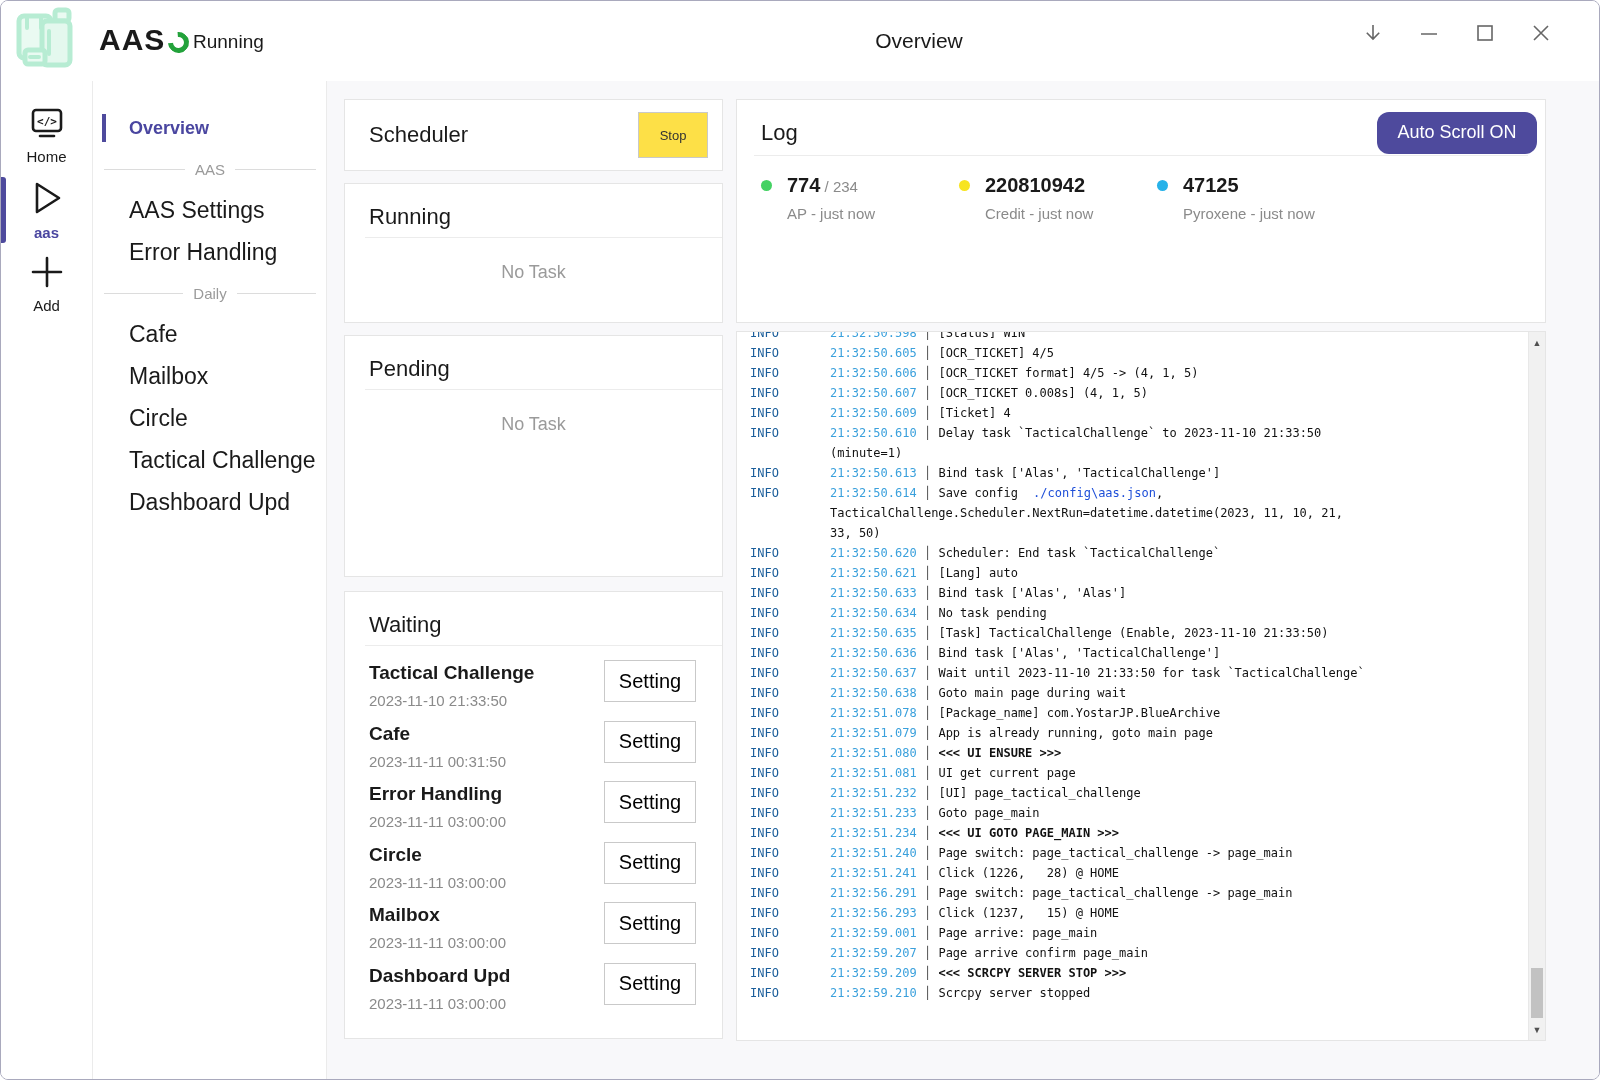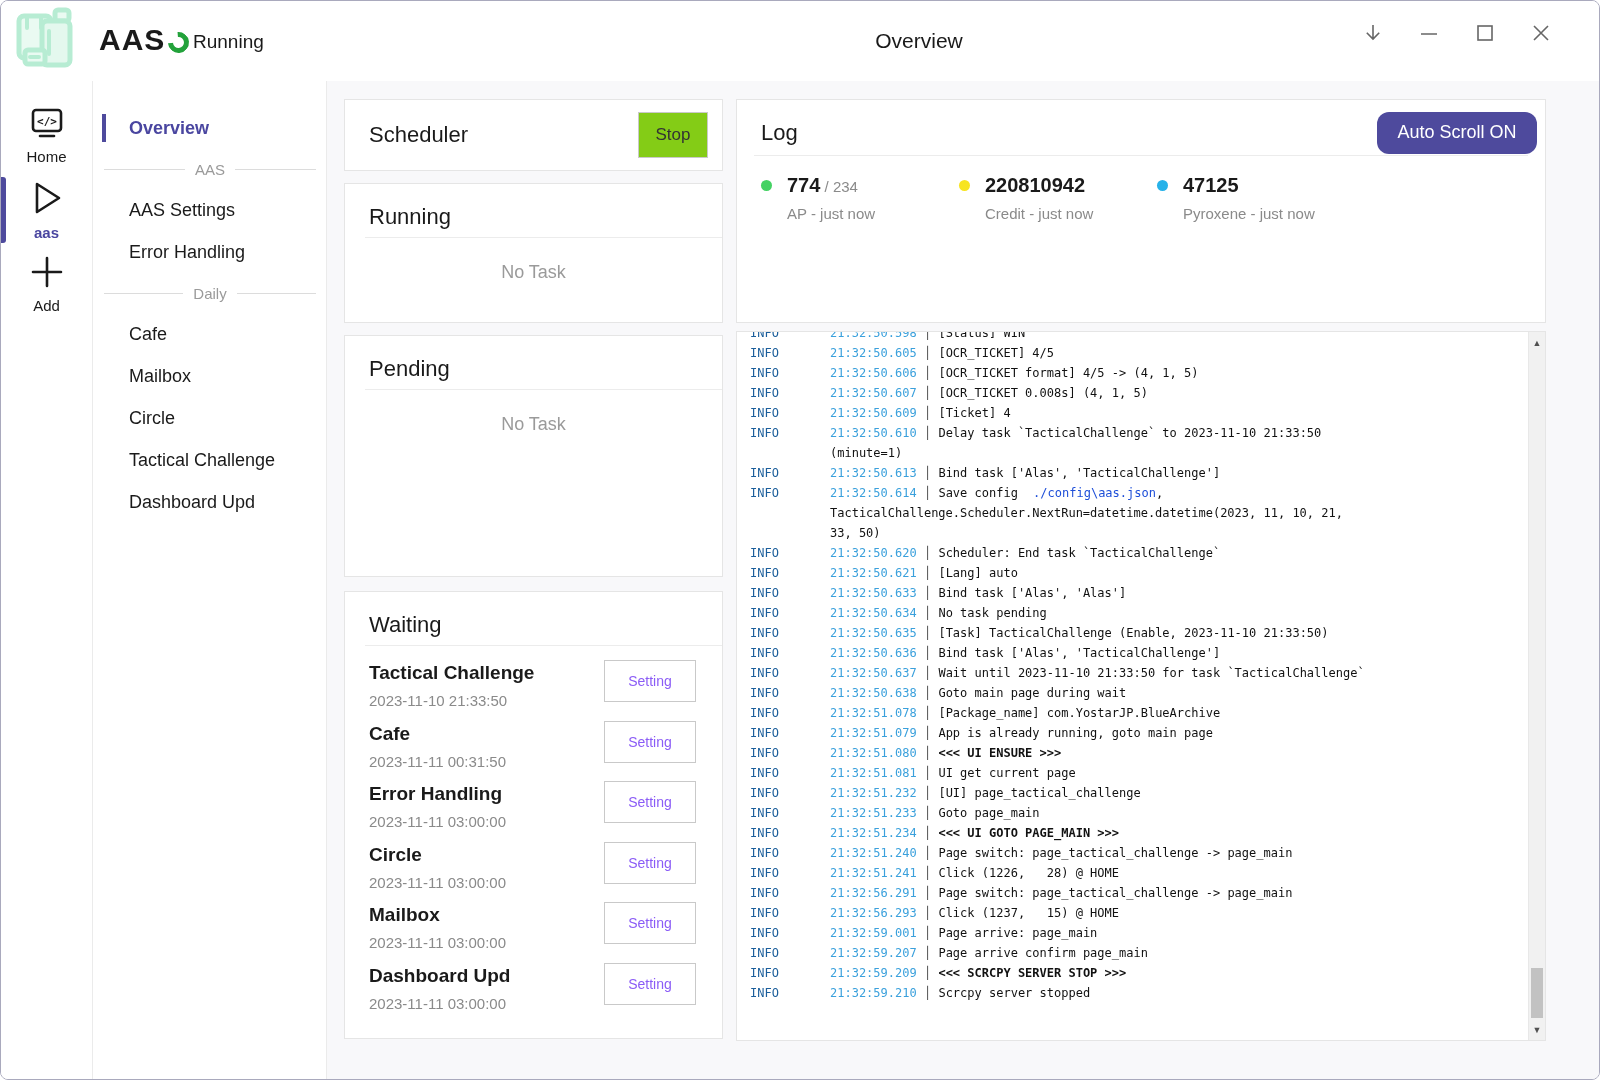--- a/index.html
+++ b/index.html
@@ -21,48 +21,48 @@
 
   
   .rail { position:absolute; left:0; top:80px; width:92px; bottom:0; background:#fff; border-right:1px solid #ebebeb; padding-top:18px; z-index:4; }
   .rail-item { position:relative; height:74px; display:flex; flex-direction:column; align-items:center; justify-content:center; gap:3px; cursor:pointer; }
   .rail-label { font-size:15px; color:#1a1a1a; }
   .rail-item.active .rail-label { color:#4a46a0; font-weight:bold; }
   .rail-bar { position:absolute; left:0; top:4px; bottom:4px; width:5px; background:#4e4a9d; border-radius:0 3px 3px 0; }
 
   
   .sidebar { position:absolute; left:93px; top:80px; width:233px; bottom:0; background:#fff; border-right:1px solid #ebebeb; padding-top:26px; z-index:4; }
-  .sb-item { position:relative; height:42px; display:flex; align-items:center; padding-left:35px; font-size:18px; cursor:pointer; }
+  .sb-item { position:relative; height:42px; display:flex; align-items:center; padding-left:35px; font-size:23px; cursor:pointer; }
   .sb-item.active { color:#4a46a0; font-weight:bold; font-size:18px; }
   .sb-bar { position:absolute; left:8px; top:7px; bottom:7px; width:4px; background:#4e4a9d; }
   .sb-divider { height:40px; display:flex; align-items:center; padding:0 10px; gap:10px; color:#9a9a9a; font-size:15px; }
   .sb-divider .line { flex:1; height:1px; background:#dcdcdc; }
 
   
   .content { position:absolute; left:326px; top:80px; right:0; bottom:0; background:#f8f8fa; }
   .card { position:absolute; background:#fff; border:1px solid #e5e5e5; }
   .card-head { display:flex; align-items:center; justify-content:space-between; padding:0 14px 0 24px; }
   .card-title { font-size:22px; font-weight:normal; }
   .card-divider { height:1px; background:#ececec; margin-left:20px; }
 
   .scheduler-card { left:17px; top:18px; width:379px; height:72px; }
   .scheduler-card .card-head { height:100%; }
-  .stop-btn { width:70px; height:46px; background:#84cc16; border:1px solid #c9c9c9; font-size:17px; font-family:inherit; color:#333; cursor:pointer; }
+  .stop-btn { width:70px; height:46px; background:#fde047; border:1px solid #c9c9c9; font-size:13px; font-family:inherit; color:#333; cursor:pointer; }
 
   .running-card { left:17px; top:102px; width:379px; height:140px; }
   .pending-card { left:17px; top:254px; width:379px; height:242px; }
   .running-card .card-head, .pending-card .card-head, .waiting-card .card-head, .log-card .card-head { height:53px; padding-top:12px; }
   .no-task { text-align:center; color:#9a9a9a; font-size:18px; padding-top:24px; }
 
   .waiting-card { left:17px; top:510px; width:379px; height:448px; }
   .wait-list { padding:14px 26px 0 24px; }
   .wait-row { height:60.5px; display:flex; justify-content:space-between; align-items:flex-start; }
   .wait-name { font-size:19px; font-weight:bold; padding-top:2px; }
   .wait-time { font-size:15px; color:#8a8a8a; margin-top:8px; }
-  .setting-btn { width:92px; height:42px; background:#fff; border:1px solid #c9c9c9; font-size:14px; font-family:inherit; color:#8b5cf6; cursor:pointer; }
+  .setting-btn { width:92px; height:42px; background:#fff; border:1px solid #c9c9c9; font-size:20px; font-family:inherit; color:#000000; cursor:pointer; }
 
   
   .log-card { left:409px; top:18px; width:810px; height:224px; }
   .log-card .card-head { padding-right:8px; }
   .autoscroll-btn { width:160px; height:42px; background:#4e4a9d; color:#fff; border:none; font-size:18px; font-family:inherit; cursor:pointer; border-radius:12px; }
   .log-card .card-divider { margin:2px 17px 0 17px; }
   .stats { display:flex; padding:18px 0 0 24px; }
   .stat { width:198px; display:flex; align-items:flex-start; }
   .dot { width:11px; height:11px; border-radius:50%; margin-top:6px; margin-right:15px; flex:none; }
   .stat-value { font-size:20px; font-weight:bold; }

